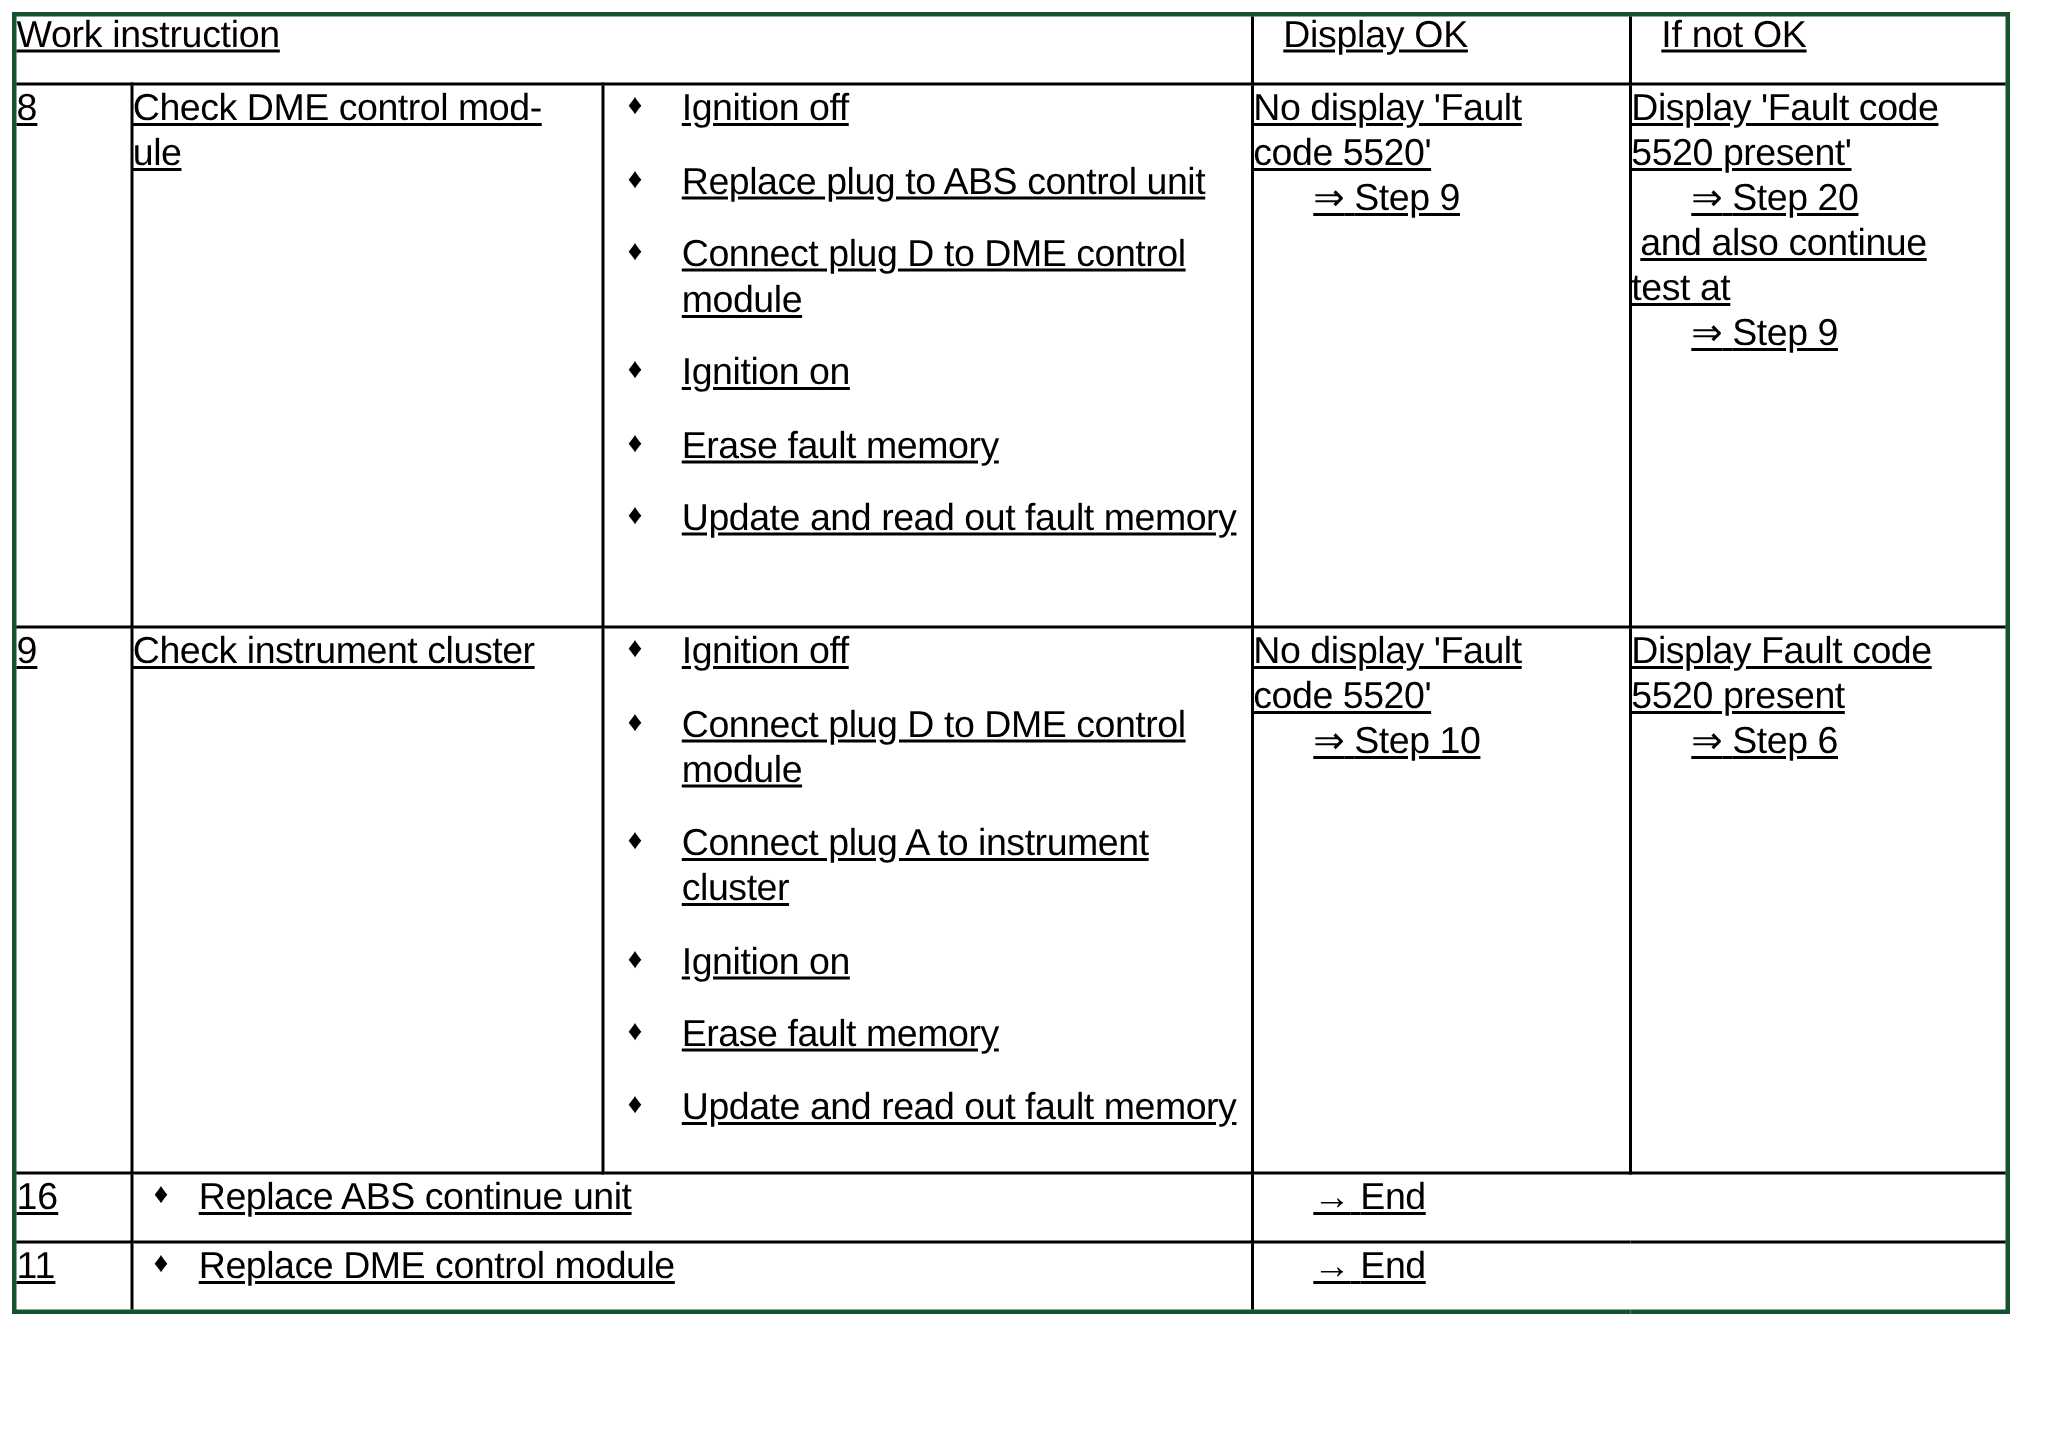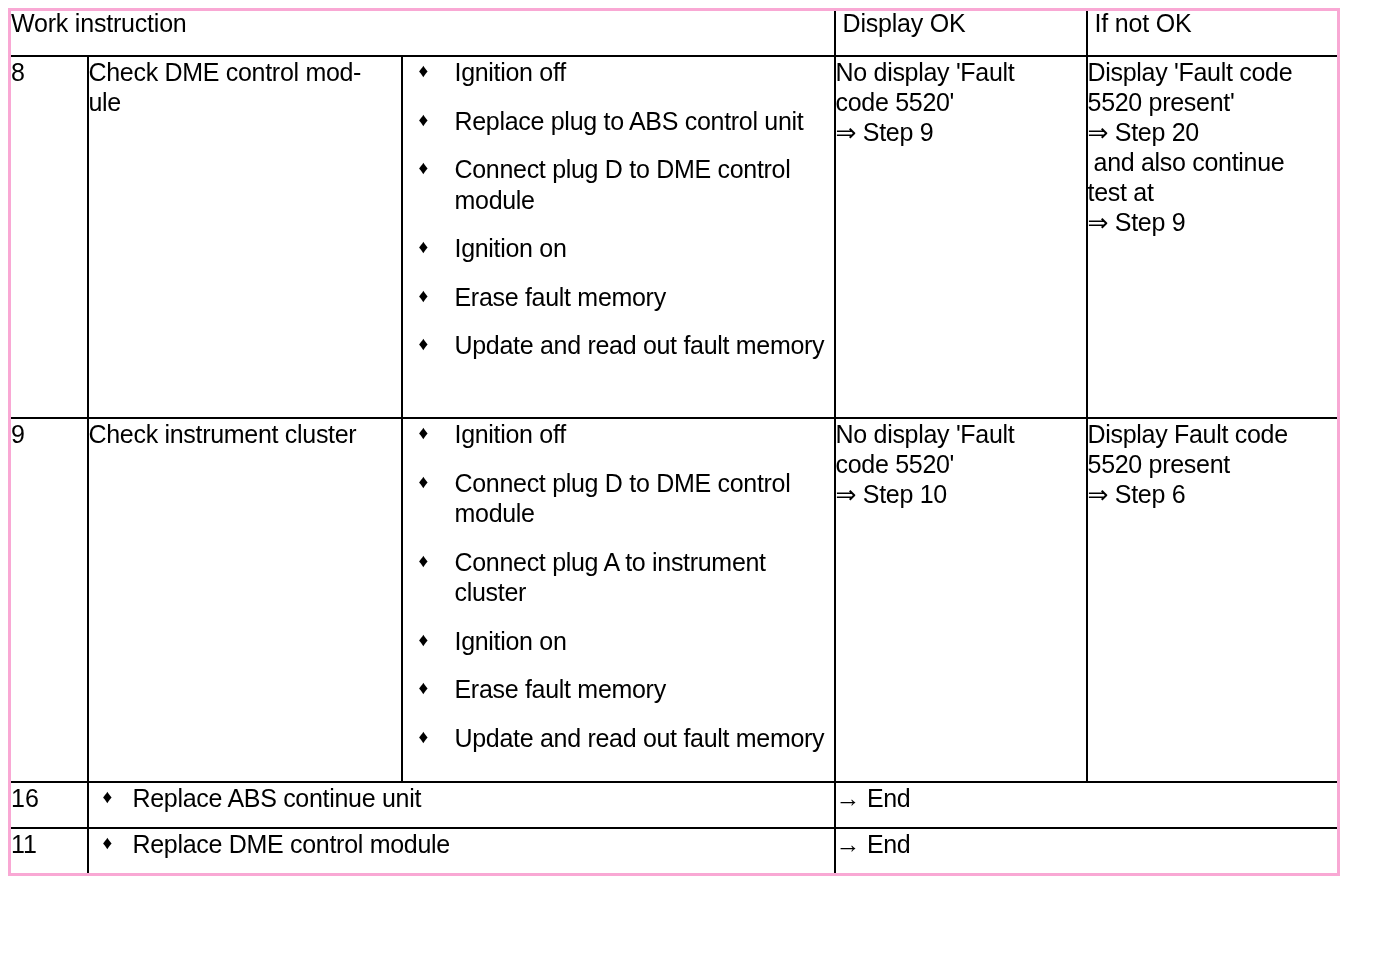--- a/index.html
+++ b/index.html
@@ -20,21 +20,22 @@
     left: 8px;
     top: 8px;
     width: 1329px;
     height: 940px;
   }
 
   table.wi {
     border-collapse: collapse;
     table-layout: fixed;
     width: 1329px;
-    border: 3px solid #f9a8d4;
+    border: 3px solid #14532d;
+    text-decoration: underline;
   }
 
   table.wi td, table.wi th {
     border: 2px solid #000;
     vertical-align: top;
     padding: 0;
     text-align: left;
     font-weight: normal;
   }
 
@@ -48,21 +49,21 @@
   
   .hdr-cell {
     height: 44px;
     font-weight: bold;
     font-size: 25px;
     letter-spacing: -0.2px;
     padding: 6px 0 0 14px;
     line-height: 1.0;
     white-space: nowrap;
   }
-  .hdr-cell.pad-s { padding-left: 7px; }
+  .hdr-cell.pad-s { padding-left: 20px; }
 
   
   .cell {
     font-size: 25px;
     line-height: 1.20;
     letter-spacing: -0.3px;
   }
   .no-cell {
     padding: 10px 0 0 12px;
     font-size: 25px;
@@ -107,21 +108,21 @@
   ul.bul.flat > li {
     margin: 0;
     padding-left: 44px;
     line-height: 1.25;
   }
   ul.bul.flat > li .bullet {
     left: 14px;
     top: 0;
   }
 
-  .arrowline { white-space: nowrap; }
+  .arrowline { white-space: nowrap; padding-left: 40px; }
   .arrow { font-size: 25px; }
 
   
   tr.r8 > td { height: 360px; }
   tr.r9 > td { height: 362px; }
   tr.rflat > td { height: 44px; }
 
   .ln { display: block; }
   .indent-sp { padding-left: 6px; }
 </style>

